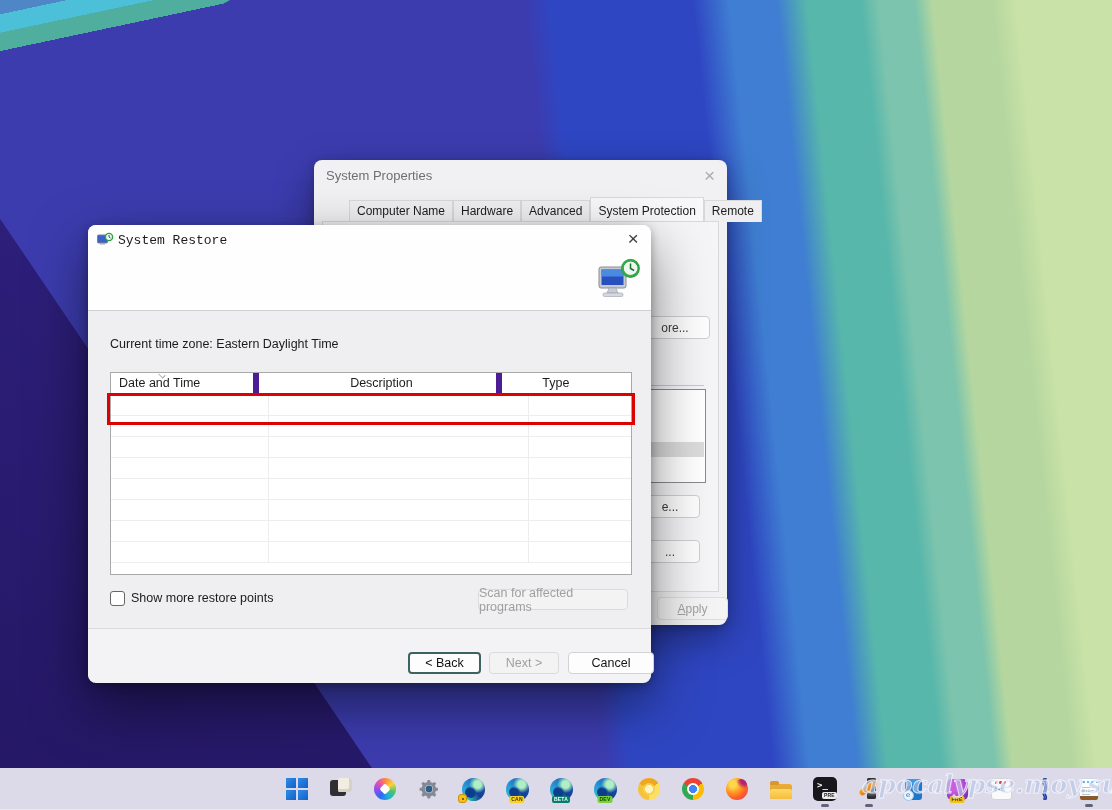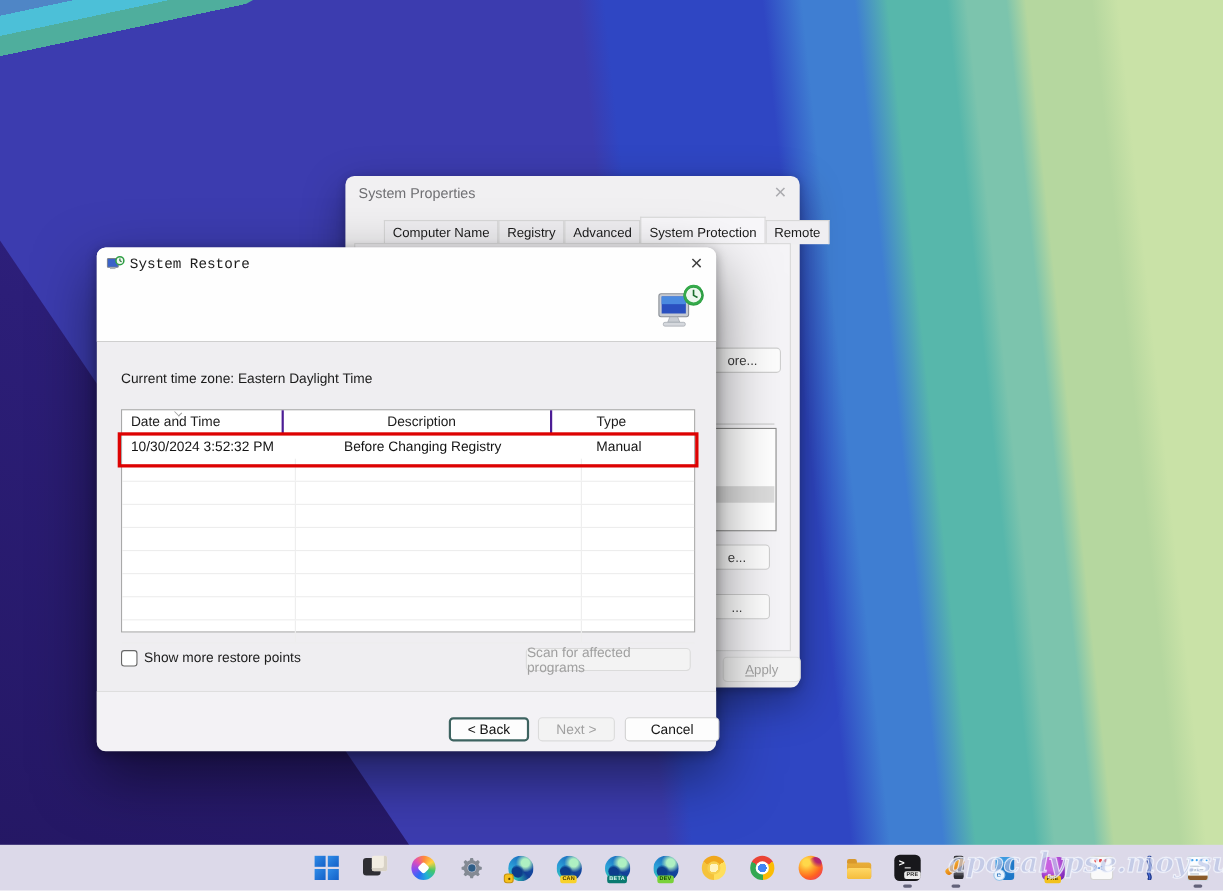--- a/index.html
+++ b/index.html
@@ -54,21 +54,21 @@
   .sr-title{position:absolute;left:30px;top:8px;font-size:13px;color:#1b1b1b;}
   .sr-title-icon{position:absolute;left:9px;top:7px;}
   .sysrestore .close-x{color:#404040;}
   .sr-heading{position:absolute;left:22px;top:41px;width:430px;font-size:13px;font-weight:700;color:#0e0e0e;}
   .sr-bigicon{position:absolute;right:10px;top:32px;}
   .sr-timezone{position:absolute;left:22px;top:112px;font-size:12.5px;color:#1b1b1b;}
   
   .sr-table{position:absolute;left:22px;top:147px;width:520px;height:201px;background:#fff;
     border:1px solid #a9a9a9;}
   .sr-thead{display:flex;height:21px;border-bottom:1px solid #dadada;position:relative;}
-  .sr-th{font-size:12.5px;color:#1c1c1c;padding:3px 0 0 8px;box-sizing:border-box;border-right:2px solid #4c1d95;}
+  .sr-th{font-size:12.5px;color:#1c1c1c;padding:3px 0 0 8px;box-sizing:border-box;border-right:6px solid #4c1d95;}
   .sr-th:last-child{border-right:none;}
   .c1{width:157px;} .c2{width:260px;text-align:center;} .c3{width:103px;margin-left:32px;}
   .sort-chevron{position:absolute;left:48px;top:-1px;width:7px;height:7px;}
   .sort-chevron::before{content:"";position:absolute;left:0;top:0;width:5px;height:5px;
     border-right:1.4px solid #9a9a9a;border-bottom:1.4px solid #9a9a9a;transform:rotate(45deg) scale(1,.7);}
   .sr-row{display:flex;height:22px;position:relative;}
   .sr-td{font-size:12.5px;color:#141414;padding:4px 0 0 8px;box-sizing:border-box;white-space:nowrap;overflow:hidden;}
   .sr-empty{height:20px;border-bottom:1px solid #ededed;position:relative;}
   .vsep{position:absolute;top:0;bottom:0;width:1px;background:#ededed;}
   .vsep.v1{left:157px;} .vsep.v2{left:417px;}
@@ -185,21 +185,21 @@
   <div class="wp-corner"></div>
   <div class="wp-purple"></div>
 
   <div class="win sysprops">
     <div class="titlebar">
       <span class="title">System Properties</span>
       <span class="close-x">×</span>
     </div>
     <div class="tabs">
       <span class="tab">Computer Name</span>
-      <span class="tab">Registry</span>
+      <span class="tab">Hardware</span>
       <span class="tab">Advanced</span>
       <span class="tab selected">System Protection</span>
       <span class="tab">Remote</span>
     </div>
     <div class="tabpage"></div>
     <div class="frag-btn" style="left:326px;top:156px;width:68px;height:21px;">ore...</div>
     <div class="sp-line" style="left:324px;top:225px;width:66px;"></div>
     <div class="sp-listbox" style="left:330px;top:229px;width:60px;height:92px;">
       <div class="sp-listrow"></div>
     </div>
@@ -236,25 +236,20 @@
 
     <div class="sr-table">
       <div class="sr-thead">
         <div class="sr-th c1">
           <span>Date and Time</span>
           <span class="sort-chevron"></span>
         </div>
         <div class="sr-th c2">Description</div>
         <div class="sr-th c3">Type</div>
       </div>
-      <div class="sr-row">
-        <div class="sr-td c1">10/30/2024 3:52:32 PM</div>
-        <div class="sr-td c2">Before Changing Registry</div>
-        <div class="sr-td c3">Manual</div>
-      </div>
       <div class="red-box"></div>
       <div class="sr-empty">
           <i class="vsep v1"></i>
           <i class="vsep v2"></i>
         </div>
       <div class="sr-empty">
           <i class="vsep v1"></i>
           <i class="vsep v2"></i>
         </div>
       <div class="sr-empty">

